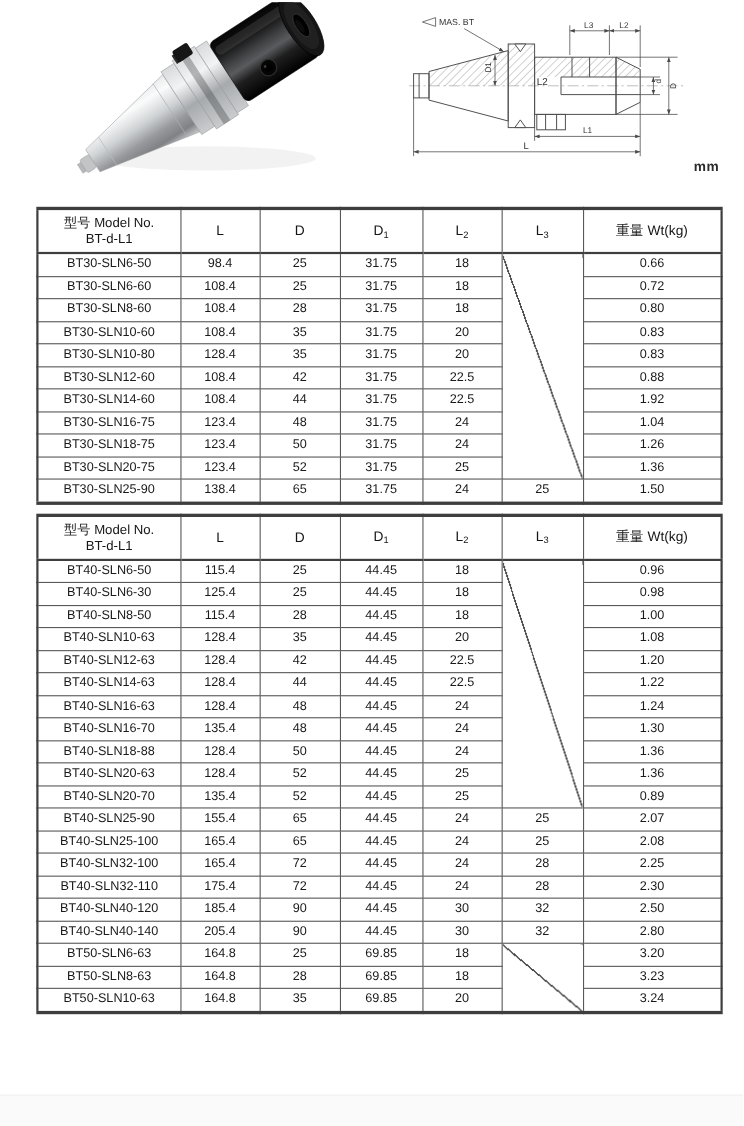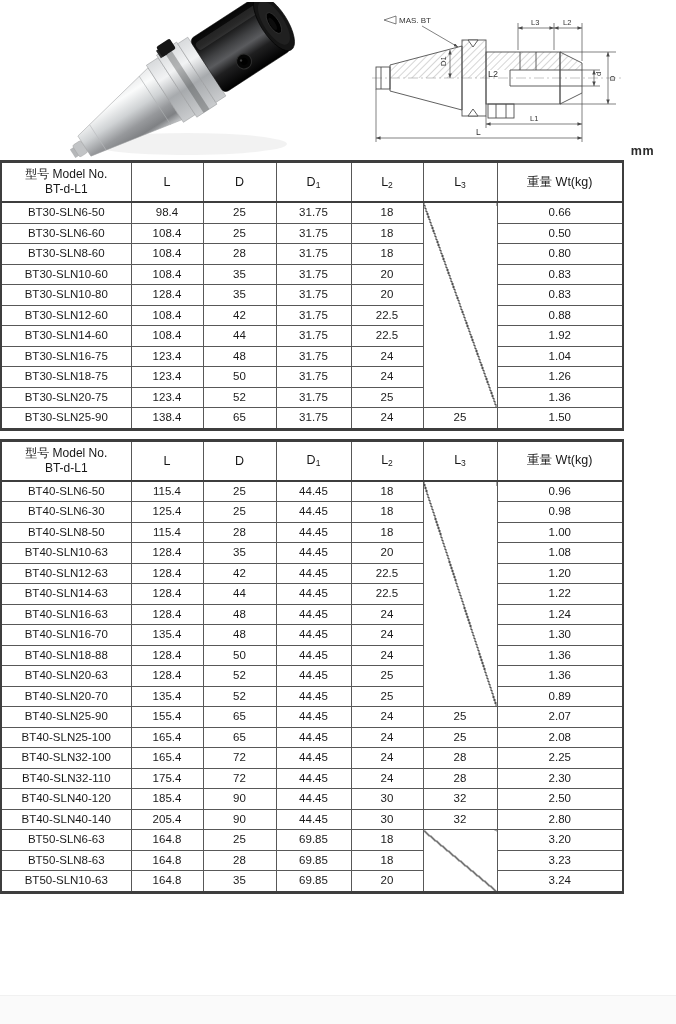--- a/index.html
+++ b/index.html
@@ -4,32 +4,32 @@
 <style>
   html,body { margin:0; padding:0; }
   body {
     width:676px; height:1024px; background:#ffffff;
     font-family:"Liberation Sans","DejaVu Sans",sans-serif;
     color:#1c1c1c;
   }
   .page { position:relative; width:676px; height:1024px; overflow:hidden; background:#fff; }
 
   
-  .hero { position:relative; height:160px; }
+  .hero { position:relative; height:188px; }
   .photo   { position:absolute; left:62px;  top:2px; }
   .drawing { position:absolute; left:370px; top:6px; }
   .unit {
     position:absolute; right:22px; top:144px;
     font-size:12.5px; font-weight:bold; color:#2b2b2b; letter-spacing:.5px;
   }
 
   
   table.spec {
     border-collapse:collapse; table-layout:fixed;
-    width:622px;
+    margin-left:33px; width:622px;
     border:2px solid #3e3e3e; border-top-width:3px; border-bottom-width:3px;
     background:#fff;
   }
   table.spec + table.spec { margin-top:8px; }
   .spec th, .spec td {
     border:1px solid #585858;
     text-align:center; vertical-align:middle;
     overflow:hidden; white-space:nowrap;
   }
   .spec th {
@@ -220,21 +220,21 @@
           <td>18</td>
           <td rowspan="10" class="diag-cell"></td>
           <td>0.66</td>
         </tr>
         <tr>
           <td>BT30-SLN6-60</td>
           <td>108.4</td>
           <td>25</td>
           <td>31.75</td>
           <td>18</td>
-          <td>0.50</td>
+          <td>0.72</td>
         </tr>
         <tr>
           <td>BT30-SLN8-60</td>
           <td>108.4</td>
           <td>28</td>
           <td>31.75</td>
           <td>18</td>
           <td>0.80</td>
         </tr>
         <tr>

